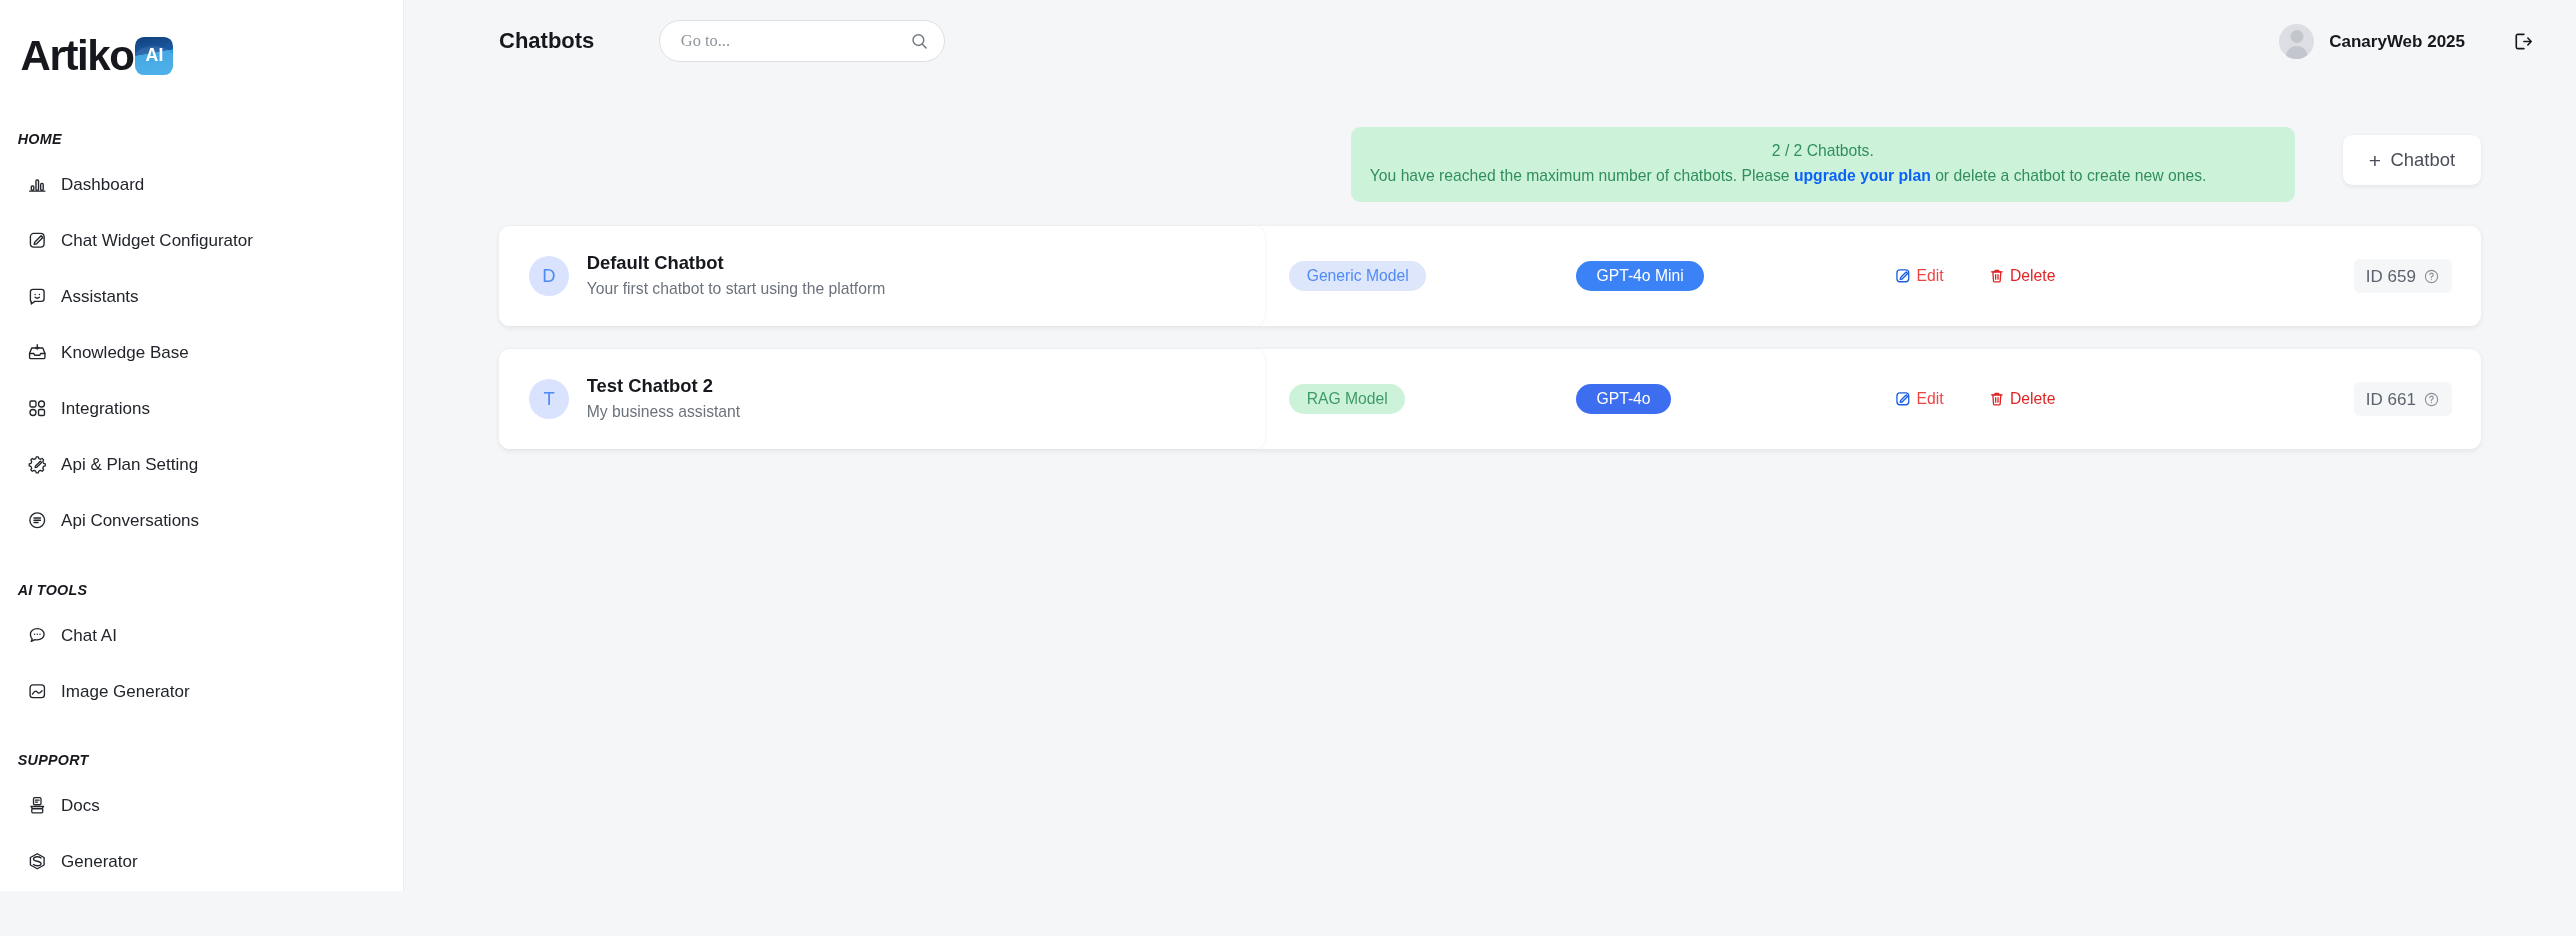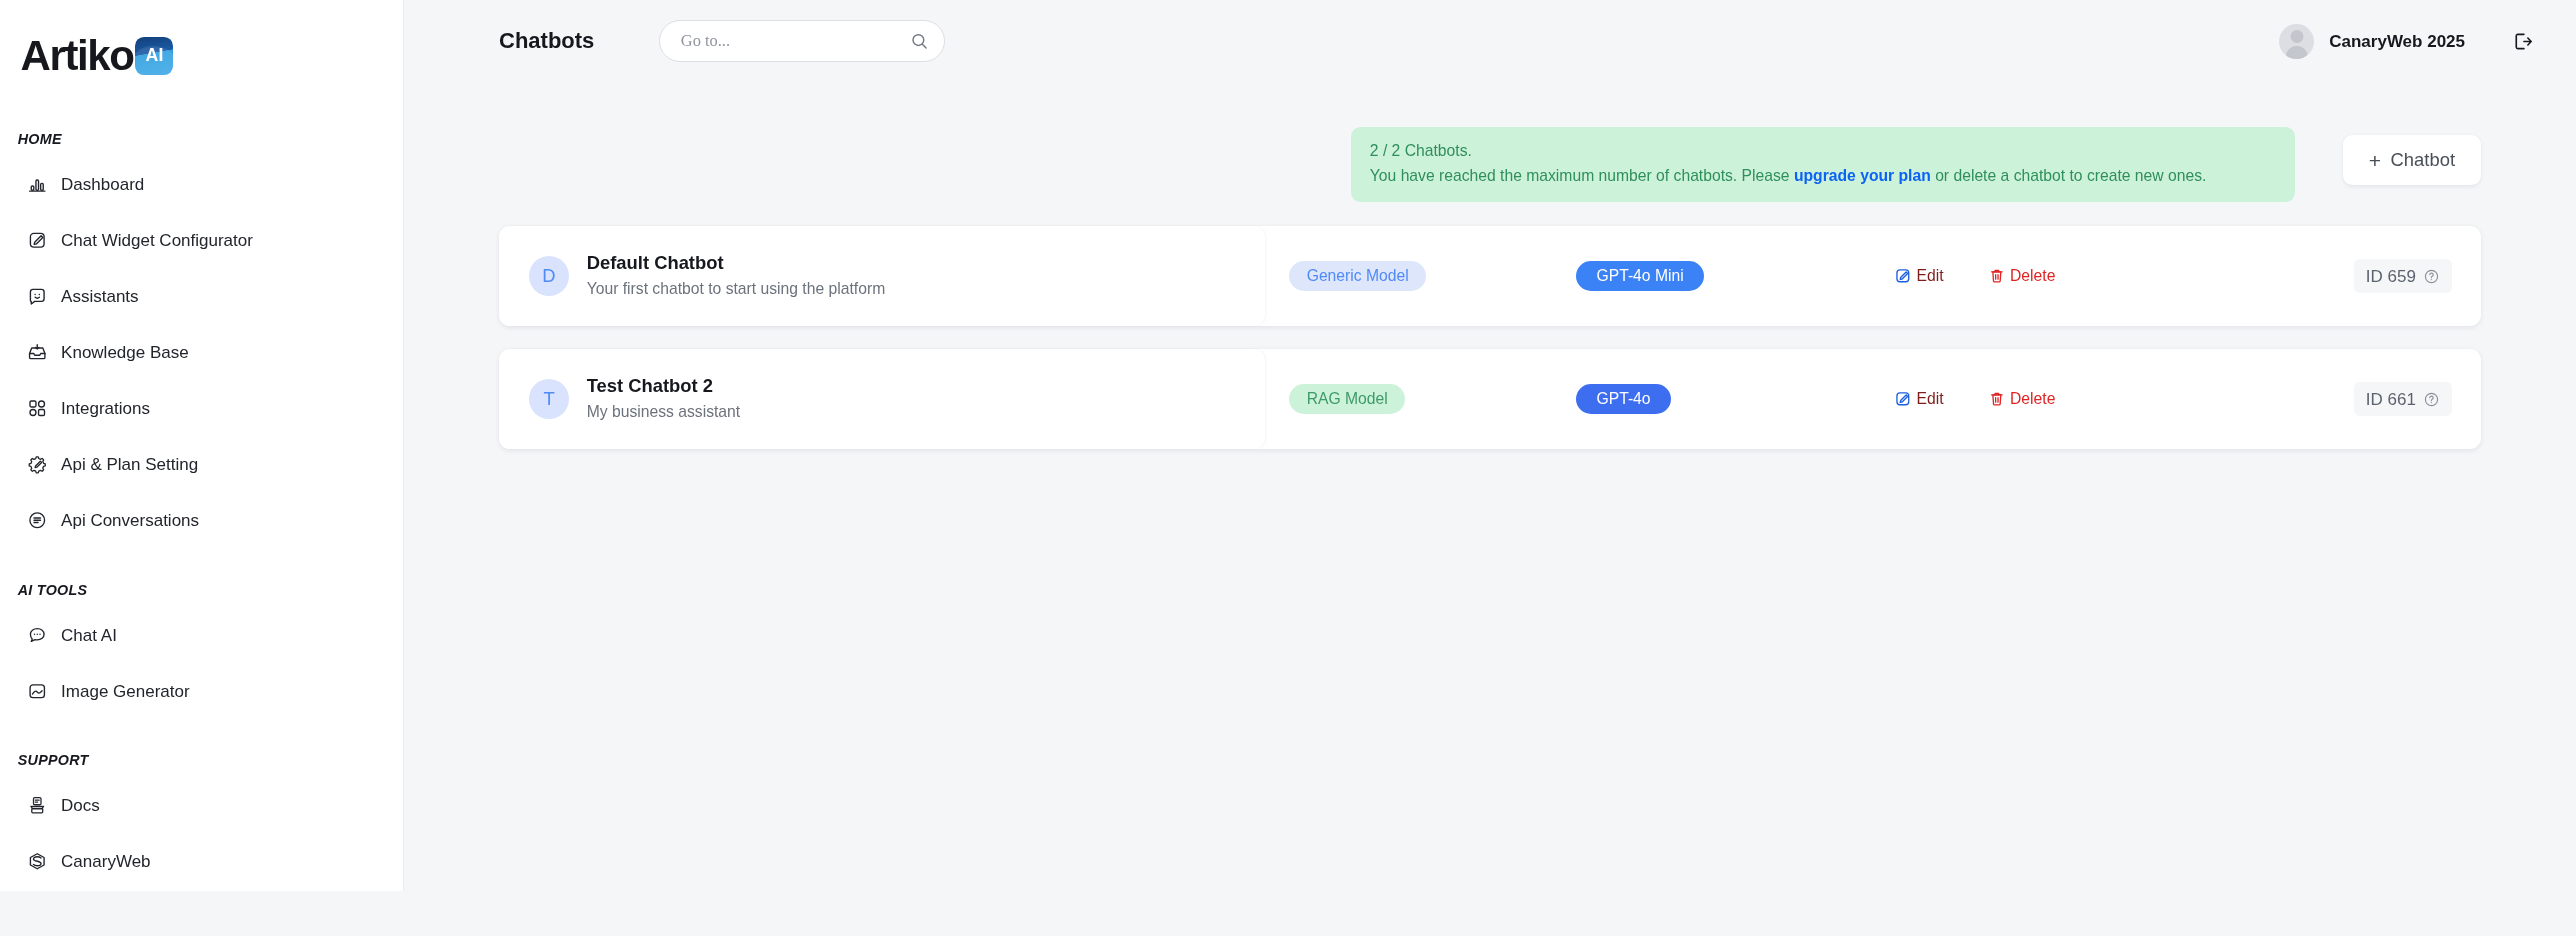--- a/index.html
+++ b/index.html
@@ -102,21 +102,21 @@
 
   
   .alert-row {
     display: flex; align-items: flex-start; justify-content: flex-end;
     padding: 45px 95px 0 0; gap: 0;
   }
   .alert {
     width: 944px; background: #cdf2da; border-radius: 9.5px;
     padding: 12.3px 19px 13.6px 19px;
   }
-  .alert-line1 { font-size: 15.7px; color: #2f8f5b; line-height: 1.5; }
+  .alert-line1 { font-size: 15.7px; color: #2f8f5b; line-height: 1.5; text-align: center; }
   .alert-line2 { font-size: 15.7px; color: #2f8f5b; line-height: 1.6; }
   .alert-link { color: #0b63f6; font-weight: 700; text-decoration: none; cursor: pointer; }
   .add-btn {
     margin-left: 48px; margin-top: 8.2px;
     background: #ffffff; border: none; border-radius: 9.5px;
     box-shadow: 0 1.4px 4.1px rgba(20,25,40,0.07);
     height: 50px; padding: 0 26px;
     font-family: "Liberation Sans", sans-serif;
     font-size: 18.4px; color: #4a4f58; cursor: pointer;
     display: flex; align-items: center; gap: 9.5px; white-space: nowrap;
@@ -163,21 +163,21 @@
   }
   .pill-generic { background: #dde6fb; color: #4f8af5; }
   .pill-rag     { background: #cdf2da; color: #3e9a66; }
   .pill-model-mini { background: #3b82f6; color: #ffffff; padding: 0 20.5px; }
   .pill-model-4o   { background: #3d6ef0; color: #ffffff; padding: 0 20.5px; }
 
   .act {
     display: flex; align-items: center; gap: 4.8px;
     font-size: 15.7px; line-height: 1; cursor: pointer; white-space: nowrap;
   }
-  .act-edit { color: #7f1d1d; }
+  .act-edit { color: #ef4444; }
   .act-del  { color: #e02424; }
   .act svg { width: 17.7px; height: 17.7px; display: block; }
 
   .id-chip {
     display: inline-flex; align-items: center; gap: 6.8px;
     background: #f4f6f8; border-radius: 6.1px; height: 34px; padding: 0 12.3px;
     font-size: 17px; color: #5d636d; line-height: 1; white-space: nowrap;
   }
   .id-chip svg { width: 17px; height: 17px; display: block; }
 </style>
@@ -314,21 +314,21 @@
         </span>
         <span class="nav-label">Docs</span>
       </div>
       <div class="nav-item">
         <span class="nav-icon">
           <svg viewBox="0 0 24 24" fill="none" stroke="#22252b" stroke-width="1.6" stroke-linecap="round" stroke-linejoin="round">
               <path d="M12 3.2 20 7.6v8.8L12 20.8 4 16.4V7.6z"></path>
               <path d="M16.4 8.2c-1.1-1-2.7-1.5-4.4-1.5-2.6 0-4.4 1.1-4.4 2.6s1.9 2.2 4.4 2.7c2.5.5 4.4 1.2 4.4 2.7s-1.8 2.6-4.4 2.6c-1.7 0-3.3-.5-4.4-1.5"></path>
             </svg>
         </span>
-        <span class="nav-label">CanaryWeb</span>
+        <span class="nav-label">Generator</span>
       </div>
     </nav>
   </aside>
 
   <section class="main">
 
     <header class="topbar">
       <h1 class="page-title">Chatbots</h1>
 
       <div class="search-box">

